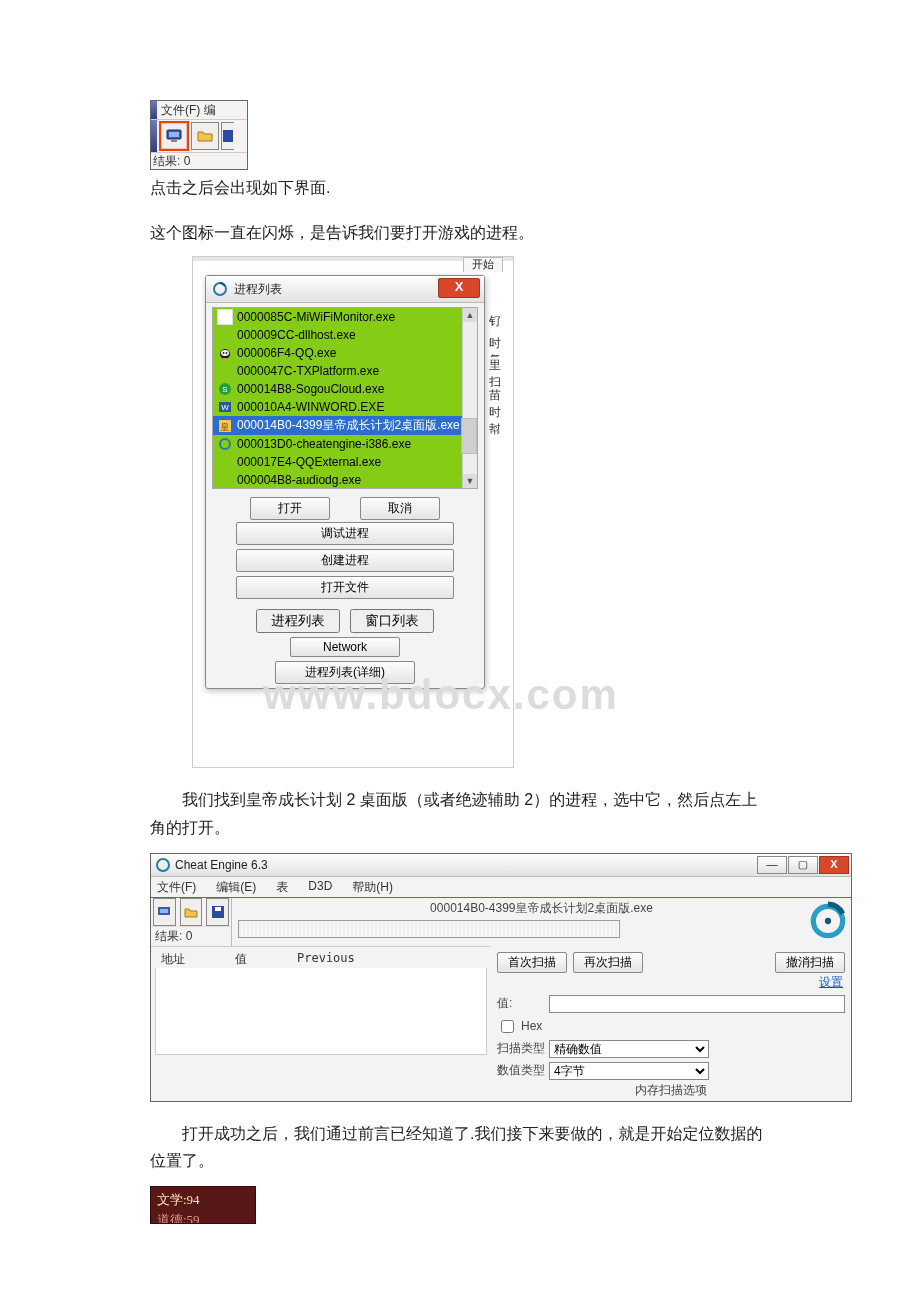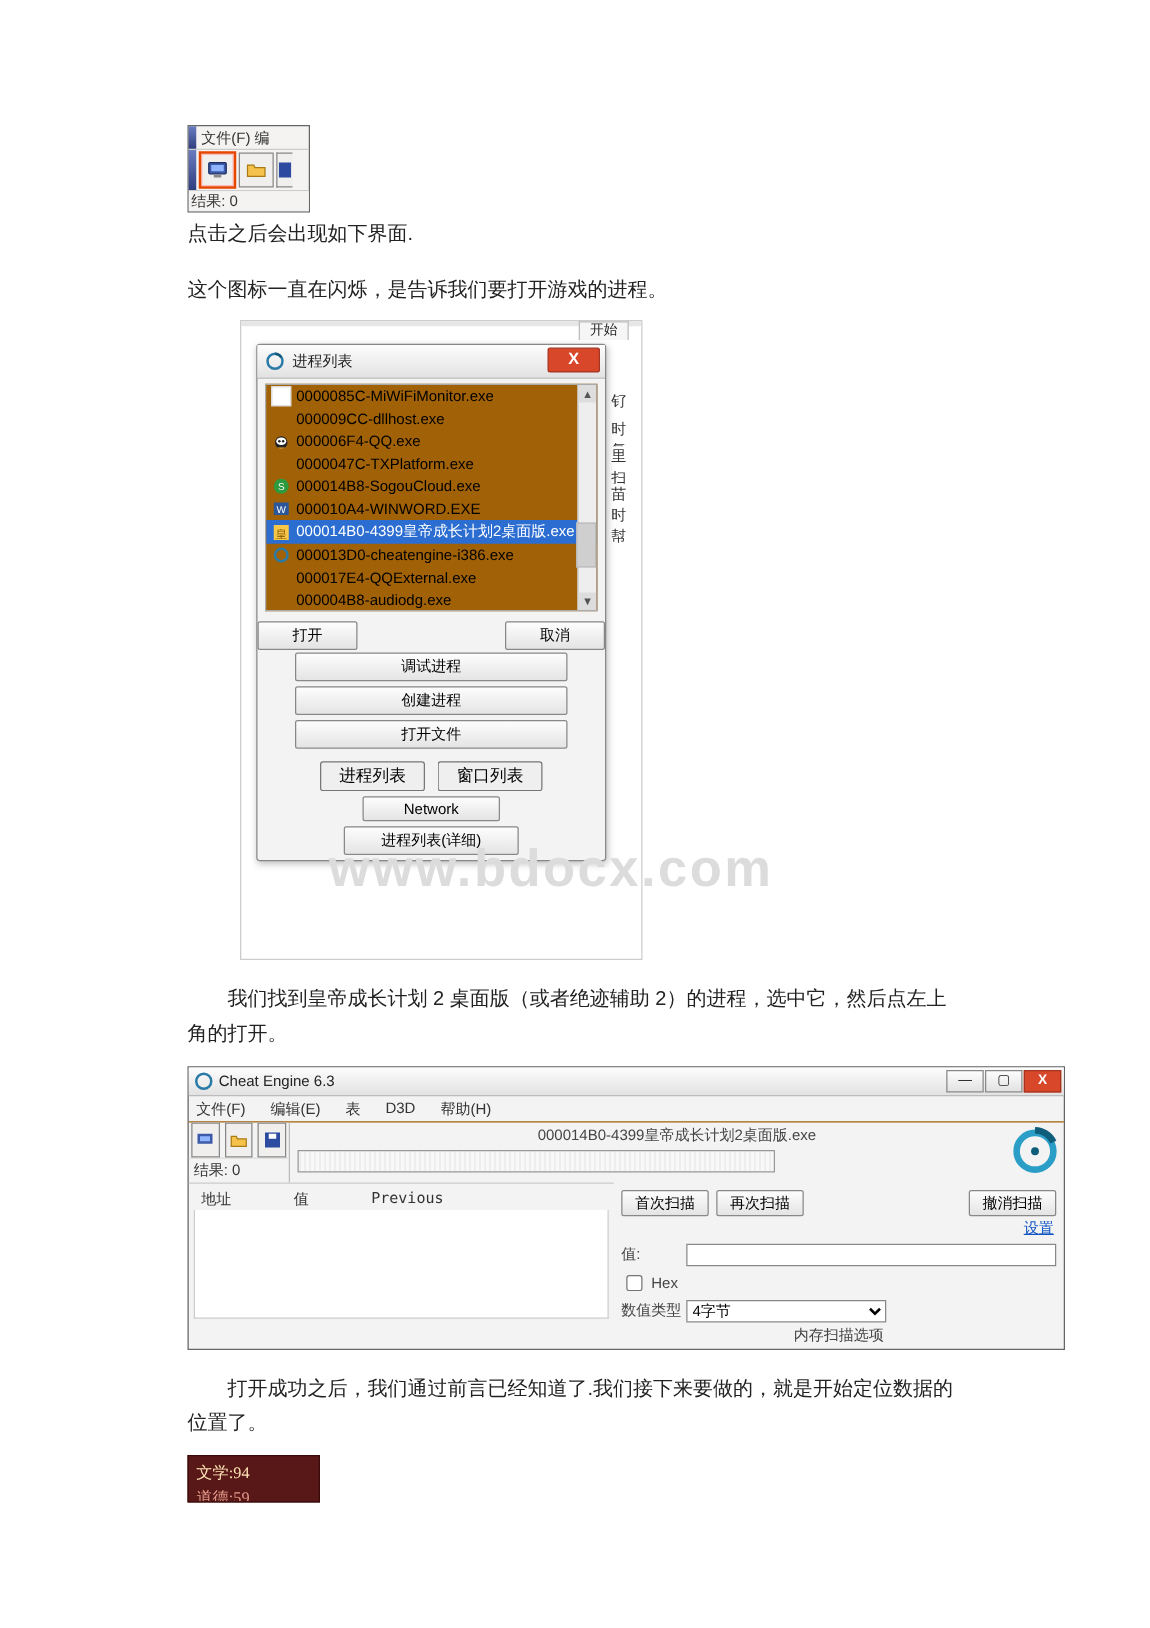--- a/index.html
+++ b/index.html
@@ -134,21 +134,21 @@
     background: #d9472b;
     border: 1px solid #a33520;
     border-radius: 2px;
     color: #fff;
     text-align: center;
     font-weight: bold;
     font-size: 13px;
     line-height: 16px;
   }
   .proc-list {
-    background: #a16207;
+    background: #84cc16;
     border: 1px solid #aaa;
     margin: 4px 6px;
     height: 180px;
     overflow: hidden;
     position: relative;
   }
   .proc-list .sbtrack {
     position: absolute;
     right: 0;
     top: 0;
@@ -198,21 +198,21 @@
     display: inline-flex;
     align-items: center;
     justify-content: center;
     font-size: 10px;
     border: 1px solid transparent;
   }
   .pico.blank { border-color: #ddd; background:#fff; }
   .dlg-btnrow {
     display: flex;
     gap: 30px;
-    justify-content: space-between;
+    justify-content: center;
     margin: 8px 0 2px 0;
   }
   .dlg-btnrow button, .dlg-btncol button {
     font-family: inherit;
     font-size: 12px;
     padding: 2px 0;
     background: linear-gradient(#fdfdfd,#e4e4e4);
     border: 1px solid #888;
     border-radius: 2px;
     cursor: pointer;
@@ -631,20 +631,26 @@
         <div class="s3-valrow">
           <label style="width:48px">值:</label>
           <input type="text" style="">
         </div>
         <div class="s3-valrow">
           <input type="checkbox" style="">
           <label>Hex</label>
           <input type="text" class="short" style="visibility: hidden;">
         </div>
         <div class="s3-valrow">
+          <label style="width:48px">扫描类型</label>
+          <select>
+            <option>精确数值</option>
+          </select>
+        </div>
+        <div class="s3-valrow">
           <label style="width:48px">数值类型</label>
           <select>
             <option>4字节</option>
           </select>
         </div>
         <div style="text-align:center;color:#444;margin-top:2px">内存扫描选项</div>
       </div>
     </div>
   </div>
 

